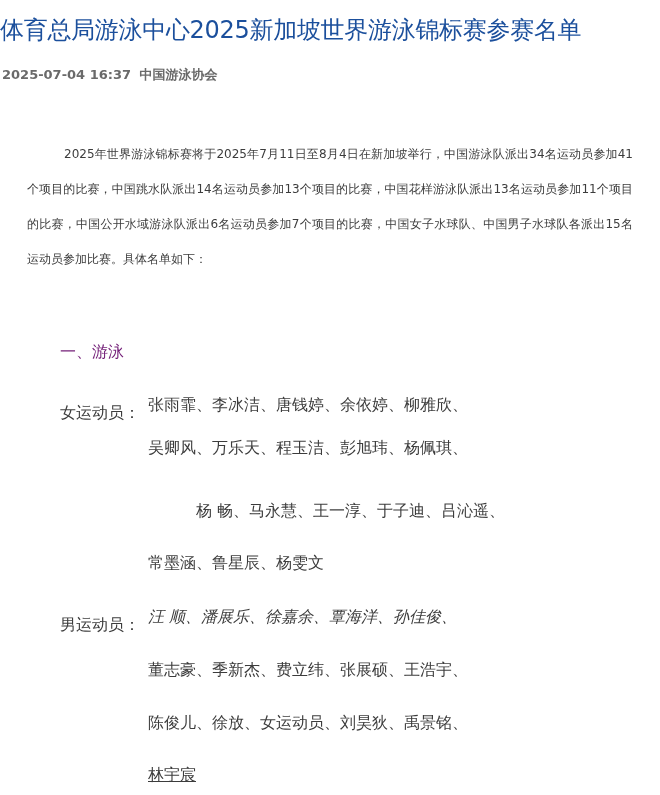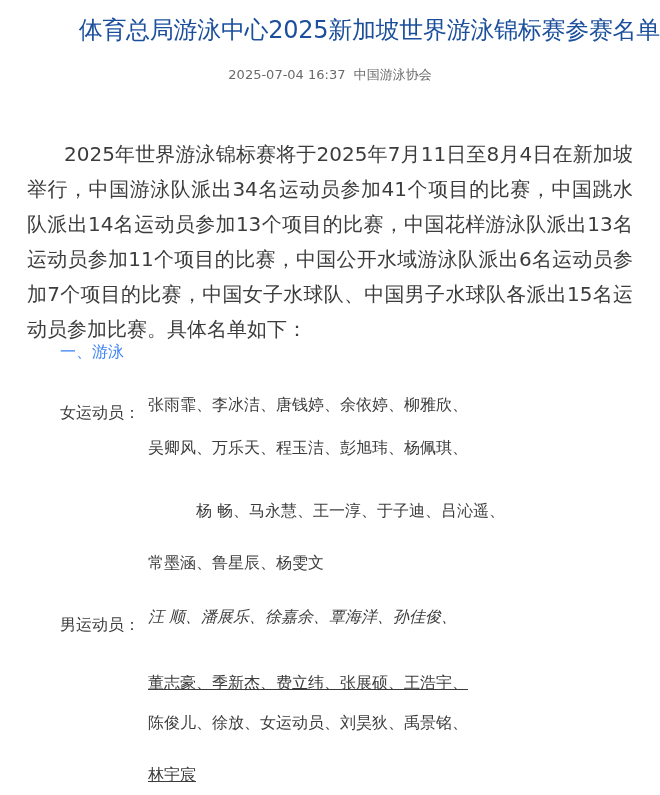--- a/index.html
+++ b/index.html
@@ -13,56 +13,56 @@
       overflow: hidden;
       position: relative;
       font-family: "DejaVu Sans", "Liberation Sans", sans-serif;
       color: #3a3a3a;
     }
     .title {
       position: absolute;
       top: 12px;
       left: 0;
       width: 660px;
-      text-align: right;
+      text-align: left;
       font-size: 24px;
       line-height: 36px;
       color: #1b4f9c;
       letter-spacing: -0.3px;
       white-space: nowrap;
     }
     .meta {
       position: absolute;
       top: 64px;
       left: 0;
       width: 660px;
-      text-align: center;
       font-size: 13px;
       line-height: 22px;
       color: #6a6a6a;
+      font-weight: bold;
     }
     .meta span { margin: 0 2px; }
     .intro {
       position: absolute;
       top: 137px;
       left: 27px;
       width: 606px;
-      font-size: 20px;
+      font-size: 12px;
       line-height: 35px;
       color: #3c3c3c;
       text-indent: 37px;
       text-align: justify;
     }
     .section-heading {
       position: absolute;
       top: 340px;
       left: 60px;
       font-size: 16px;
       line-height: 24px;
-      color: #3b82f6;
+      color: #701a75;
     }
     .roster {
       position: absolute;
       left: 60px;
       font-size: 16px;
       line-height: 24px;
       color: #3c3c3c;
     }
     .roster .label {
       position: absolute;
@@ -96,16 +96,16 @@
   <div class="label">女运动员：</div>
   <div class="names" style="top:0px;text-align:right;">张雨霏、李冰洁、唐钱婷、余依婷、柳雅欣、</div>
   <div class="names" style="top:43px;">吴卿风、万乐天、程玉洁、彭旭玮、杨佩琪、</div>
   <div class="names" style="top:106px;margin-left:48px;">杨  畅、马永慧、王一淳、于子迪、吕沁遥、</div>
   <div class="names" style="top:158px;">常墨涵、鲁星辰、杨雯文</div>
 </div>
 
 <div class="roster" id="male-roster">
   <div class="label">男运动员：</div>
   <div class="names" style="top:0px;font-style:italic;">汪  顺、潘展乐、徐嘉余、覃海洋、孙佳俊、</div>
-  <div class="names" style="top:66px;text-decoration:underline;">董志豪、季新杰、费立纬、张展硕、王浩宇、</div>
+  <div class="names" style="top:53px;">董志豪、季新杰、费立纬、张展硕、王浩宇、</div>
   <div class="names" style="top:106px;">陈俊儿、徐放、女运动员、刘昊狄、禹景铭、</div>
   <div class="names" style="top:158px;text-decoration:underline;">林宇宸</div>
 </div>
 
 </body></html>

